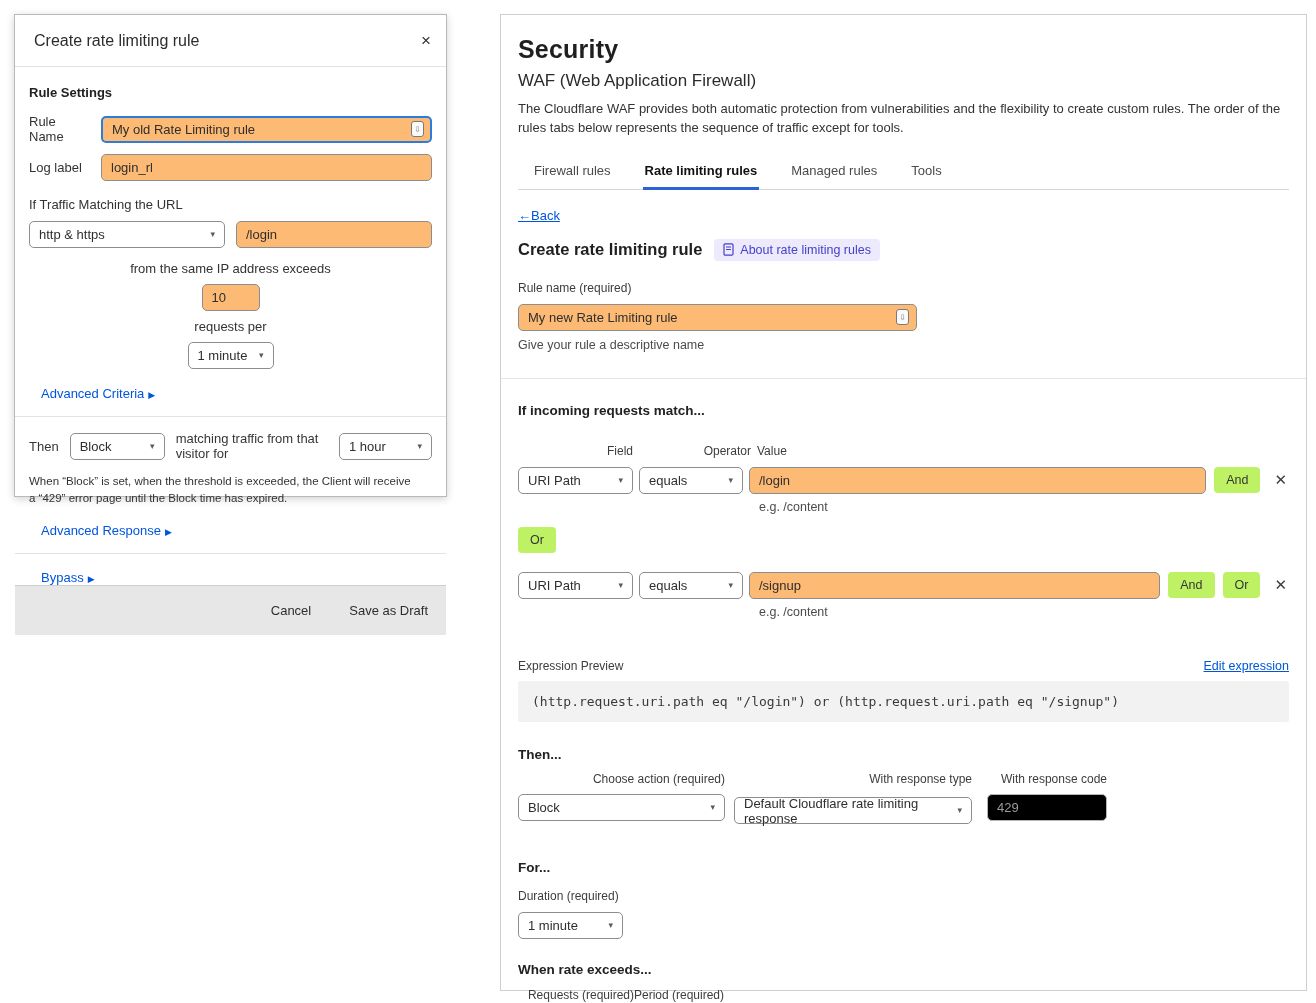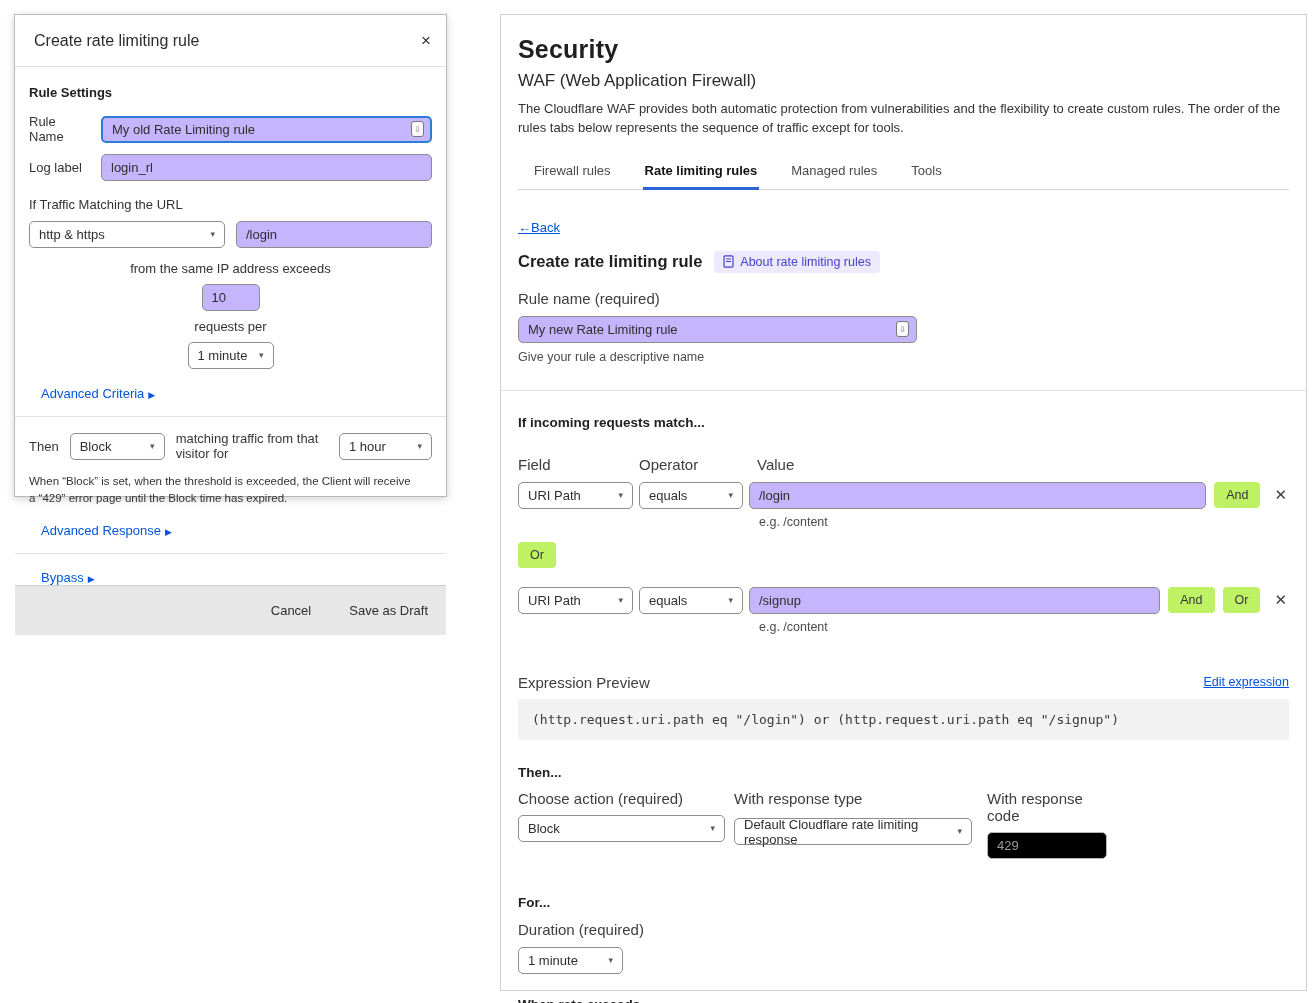--- a/index.html
+++ b/index.html
@@ -5,21 +5,21 @@
   * { margin:0; padding:0; box-sizing:border-box; }
   html,body { width:1316px; height:1003px; background:#ffffff; font-family:"Liberation Sans", sans-serif; color:#363636; }
   body { position:relative; overflow:hidden; }
 
   
   .sel { display:inline-flex; align-items:center; justify-content:space-between; gap:8px;
          border:1px solid #8d8d8d; border-radius:5px; height:27px; padding:0 9px;
          font-size:13px; color:#2e2e2e; background:#fff; cursor:pointer; }
   .sel .caret { color:#5b5b5b; font-size:9px; line-height:1; }
   .inp { border:1px solid #8d8d8d; border-radius:5px; height:27px; padding:0 9px;
-         font-size:13px; color:#2e2e2e; background:#c4b5fd; font-family:"Liberation Sans", sans-serif; width:100%; }
+         font-size:13px; color:#2e2e2e; background:#fdba74; font-family:"Liberation Sans", sans-serif; width:100%; }
   .inp:disabled { background:#000000; color:#9a9a9a; border-color:#b6b6b6; }
   .inp-wrap { position:relative; display:flex; align-items:center; }
   .ext-icon { position:absolute; right:8px; top:50%; transform:translateY(-50%);
               width:13px; height:16px; border:1.5px solid #7a7a7a; border-radius:3px;
               display:flex; align-items:center; justify-content:center;
               font-size:8px; color:#7a7a7a; background:#fafafa; }
   .btn-gray { display:inline-flex; align-items:center; justify-content:center;
               background:#bef264; border:none; border-radius:4px; height:26px; padding:0 12px;
               font-size:12.5px; color:#363636; font-family:"Liberation Sans", sans-serif; cursor:pointer;text-align:center; }
   .x-btn { background:none; border:none; font-size:15px; color:#3c3c3c; cursor:pointer; padding:0 2px; }
@@ -53,28 +53,28 @@
 
   
   .panel { position:absolute; left:500px; top:14px; width:807px; height:977px;
            background:#fff; border:1px solid #cfcfcf; padding:20px 17px 0 17px; }
   .p-title { font-size:25px; font-weight:bold; color:#1f1f1f; letter-spacing:.2px; }
   .p-sub { font-size:17px; font-weight:400; color:#2b2b2b; margin-top:7px; }
   .p-desc { font-size:13px; color:#333; line-height:1.45; margin-top:9px; max-width:775px; }
   .tabs { display:flex; gap:30px; margin-top:19px; border-bottom:1px solid #d7d7d7; padding-left:14px; }
   .tab { font-size:13px; color:#4a4a4a; padding:6px 2px 9px; cursor:pointer; border-bottom:3px solid transparent; margin-bottom:-1px; }
   .tab.active { color:#111; font-weight:bold; border-bottom-color:#2c64d8; }
-  .back-row { margin-top:28px; }
+  .back-row { margin-top:16px; }
   .back-row a { font-size:13px; }
   .form-title-row { display:flex; align-items:center; gap:12px; margin-top:15px; }
   .form-title { font-size:16.5px; font-weight:bold; color:#1f1f1f; }
   .badge { display:inline-flex; align-items:center; gap:6px; background:#eceafc; color:#4740c9;
            border-radius:4px; padding:4px 9px; font-size:12.5px; cursor:pointer; }
   .badge svg { display:block; }
-  .lbl { font-size:15px; color:#3d3d3d; }
+  .lbl { font-size:12px; color:#3d3d3d;text-align:right; }
   .rule-name-block { margin-top:17px; }
   .rule-name-block .inp-wrap { width:399px; margin-top:8px; }
   .helper { font-size:12.5px; color:#4c4c4c; margin-top:7px; }
   .p-hr { border:none; border-top:1px solid #e4e4e4; margin:26px -17px 0; }
   .h-sec { font-size:13.5px; font-weight:bold; color:#222; }
   .match-head { display:flex; gap:6px; margin-top:26px; }
   .match-head .c1 { width:115px; } .match-head .c2 { width:112px; }
   .match-row { display:flex; align-items:center; gap:6px; margin-top:9px; }
   .match-row .sel-field { width:115px; flex:none; }
   .match-row .sel-op { width:104px; flex:none; }

